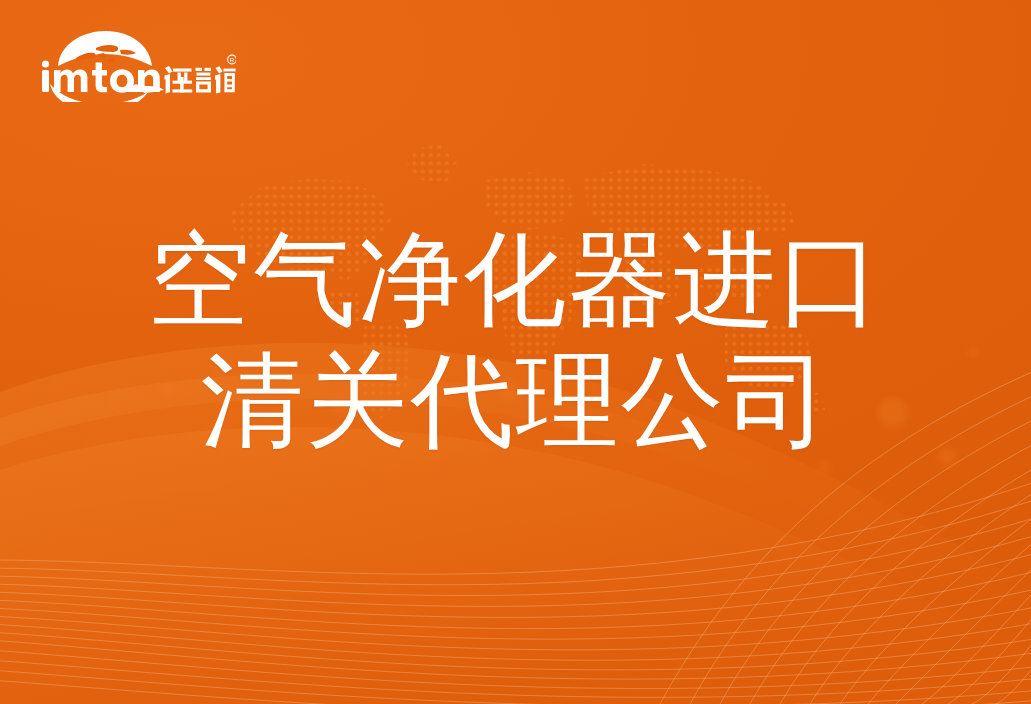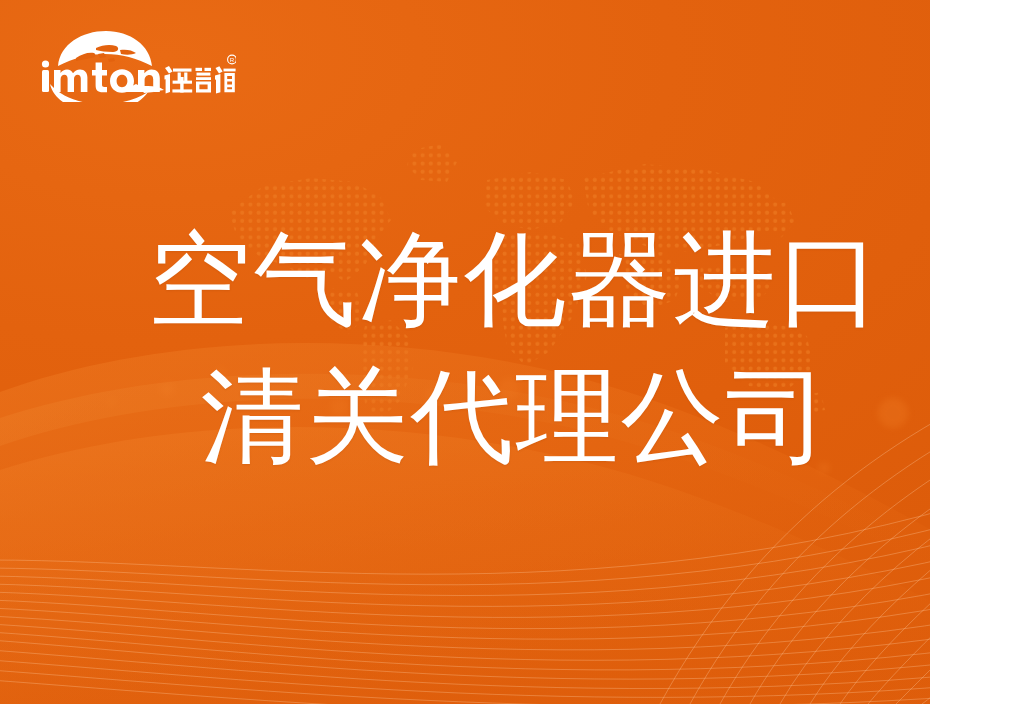--- a/index.html
+++ b/index.html
@@ -6,21 +6,21 @@
     margin: 0;
     padding: 0;
     background: #ffffff;
   }
   body {
     font-family: "Liberation Sans", sans-serif;
   }
 
   #banner {
     position: relative;
-    width: 930px;
+    width: 1031px;
     height: 704px;
     overflow: hidden;
     background: #e3620e;
   }
 
   
   .bg-base {
     position: absolute;
     inset: 0;
     background:
@@ -83,21 +83,21 @@
     font-weight: 400;
     letter-spacing: 2px;
     line-height: 1.12;
     text-shadow: 0 1px 2px rgba(150,60,0,0.18);
   }
   .headline .line {
     display: block;
     font-size: 103px;
   }
   .headline .line-2 {
-    margin-top: 22px;
+    margin-top: 6px;
   }
 
   
   #tel {
     position: absolute;
     right: 38px;
     bottom: 36px;
     color: #ffffff;
     font-size: 25px;
     letter-spacing: 1.2px;

